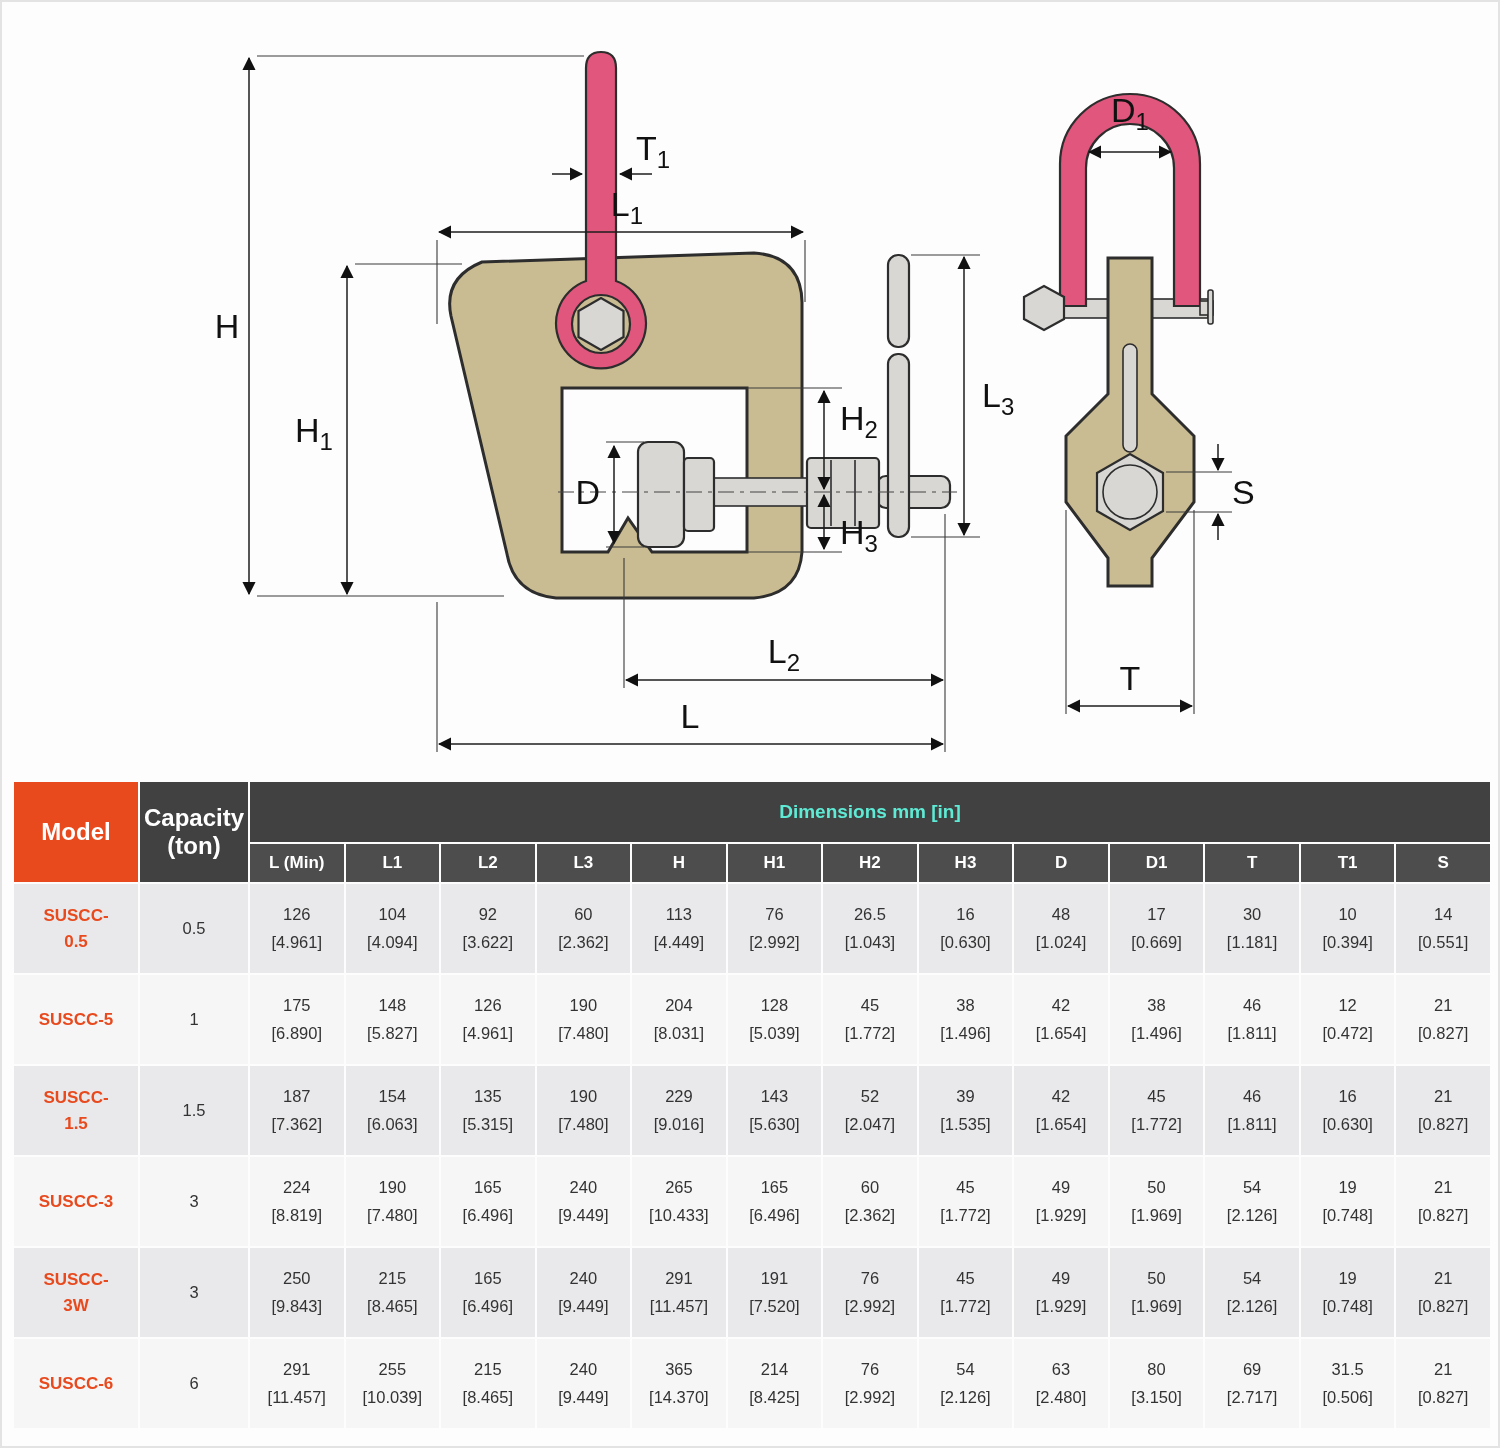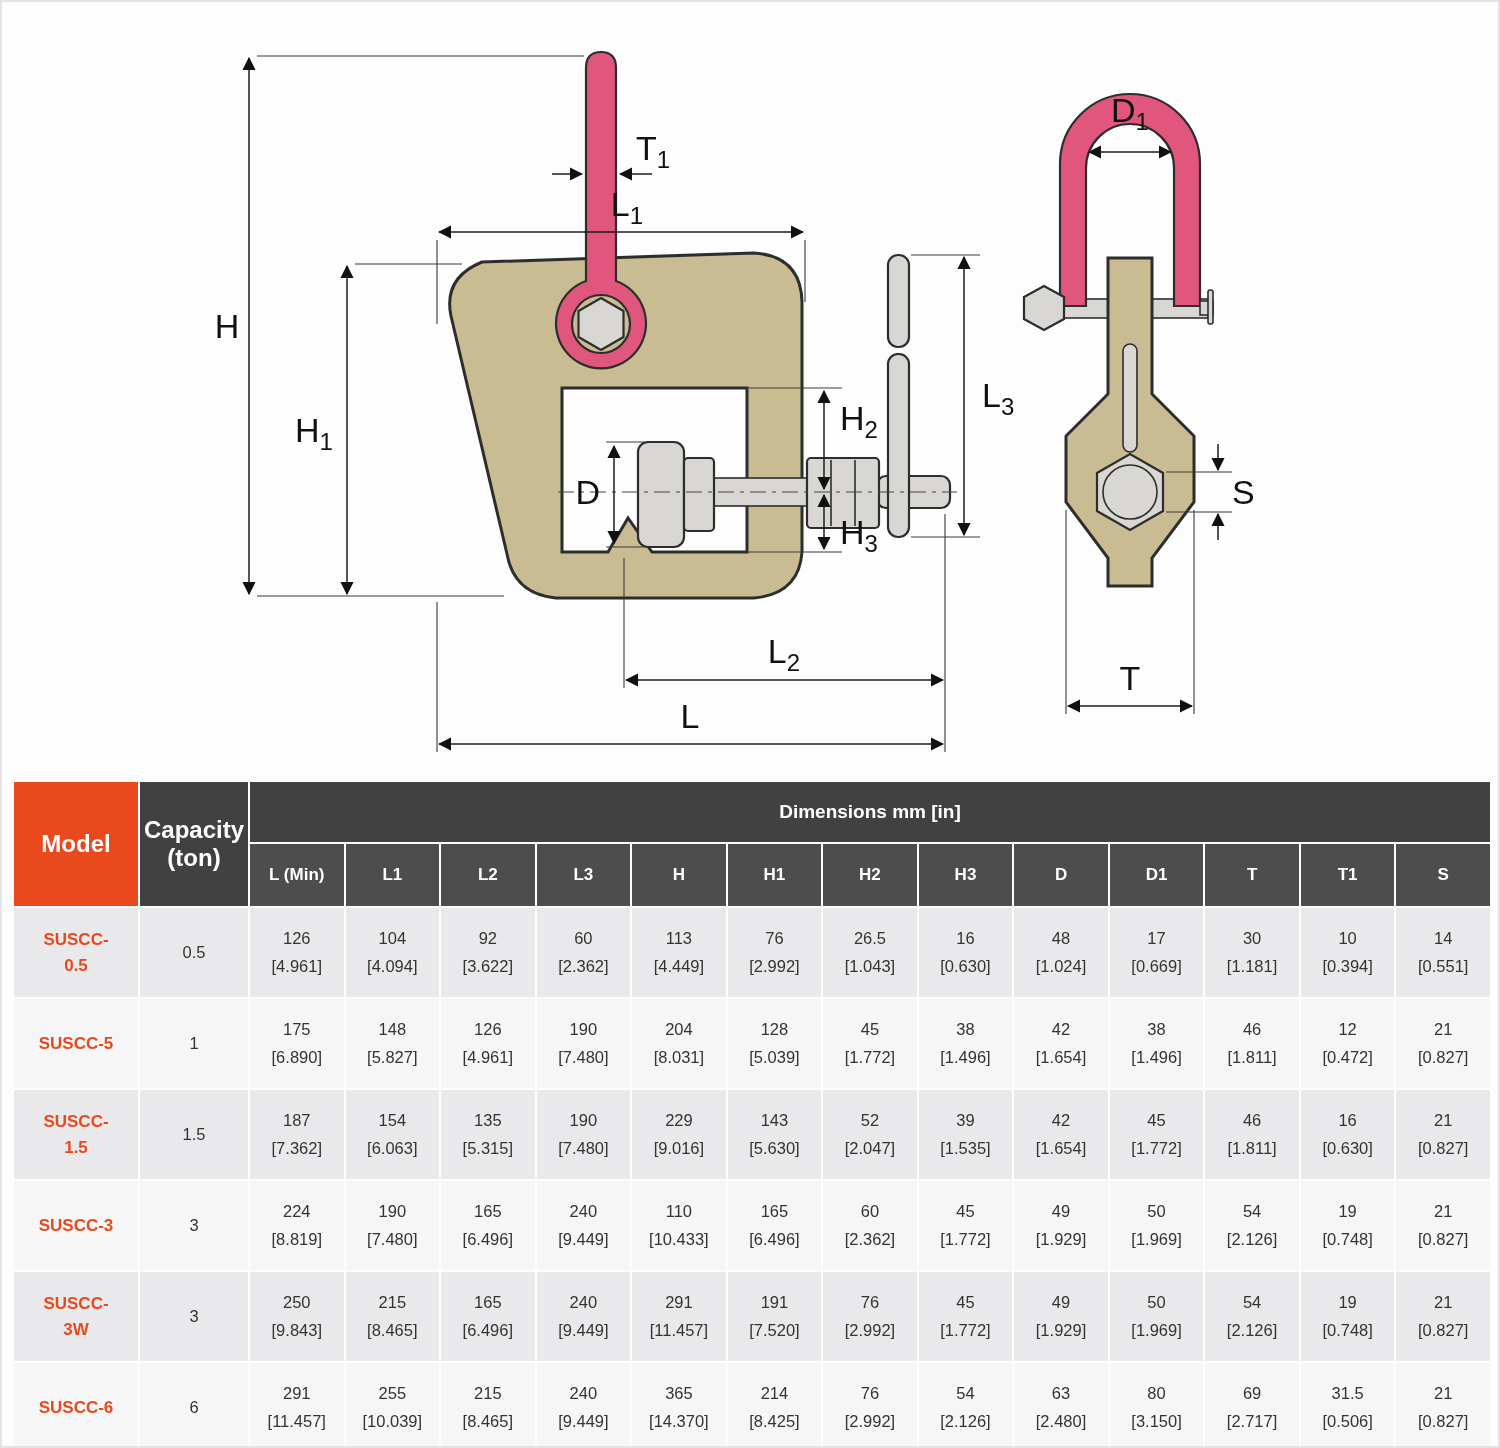--- a/index.html
+++ b/index.html
@@ -41,24 +41,24 @@
     border:2px solid #fdfdfd;text-align:center;vertical-align:middle;
     white-space:pre-line;
   }
   th.model-head{
     background:var(--accent);color:#fff;font-size:24px;font-weight:bold;
   }
   th.capacity-head{
     background:var(--header-dark);color:#fff;font-size:24px;font-weight:bold;
   }
   th.dims-head{
-    background:var(--header-dark);color:#ffffff;font-size:19px;font-weight:bold;
+    background:var(--header-dark);color:#5eead4;font-size:19px;font-weight:bold;
     height:62px;
   }
-  tr.subhead-row{height:64px;}
+  tr.subhead-row{height:40px;}
   tr.subhead-row th{
     background:var(--subheader-dark);color:#fff;font-size:17px;font-weight:bold;
   }
   tbody tr{height:91px;}
   tbody tr:nth-child(odd){background:var(--row-alt);}
   tbody tr:nth-child(even){background:var(--row-light);}
   tbody td{font-size:16.5px;color:#333;line-height:1.65;}
   tbody td.model-cell{
     color:var(--accent);font-weight:bold;font-size:17px;line-height:1.5;
   }
@@ -334,21 +334,21 @@
             <td class="model-cell">SUSCC-3</td>
             <td class="capacity-cell">3</td>
             <td>224
 [8.819]</td>
             <td>190
 [7.480]</td>
             <td>165
 [6.496]</td>
             <td>240
 [9.449]</td>
-            <td>110
+            <td>265
 [10.433]</td>
             <td>165
 [6.496]</td>
             <td>60
 [2.362]</td>
             <td>45
 [1.772]</td>
             <td>49
 [1.929]</td>
             <td>50

